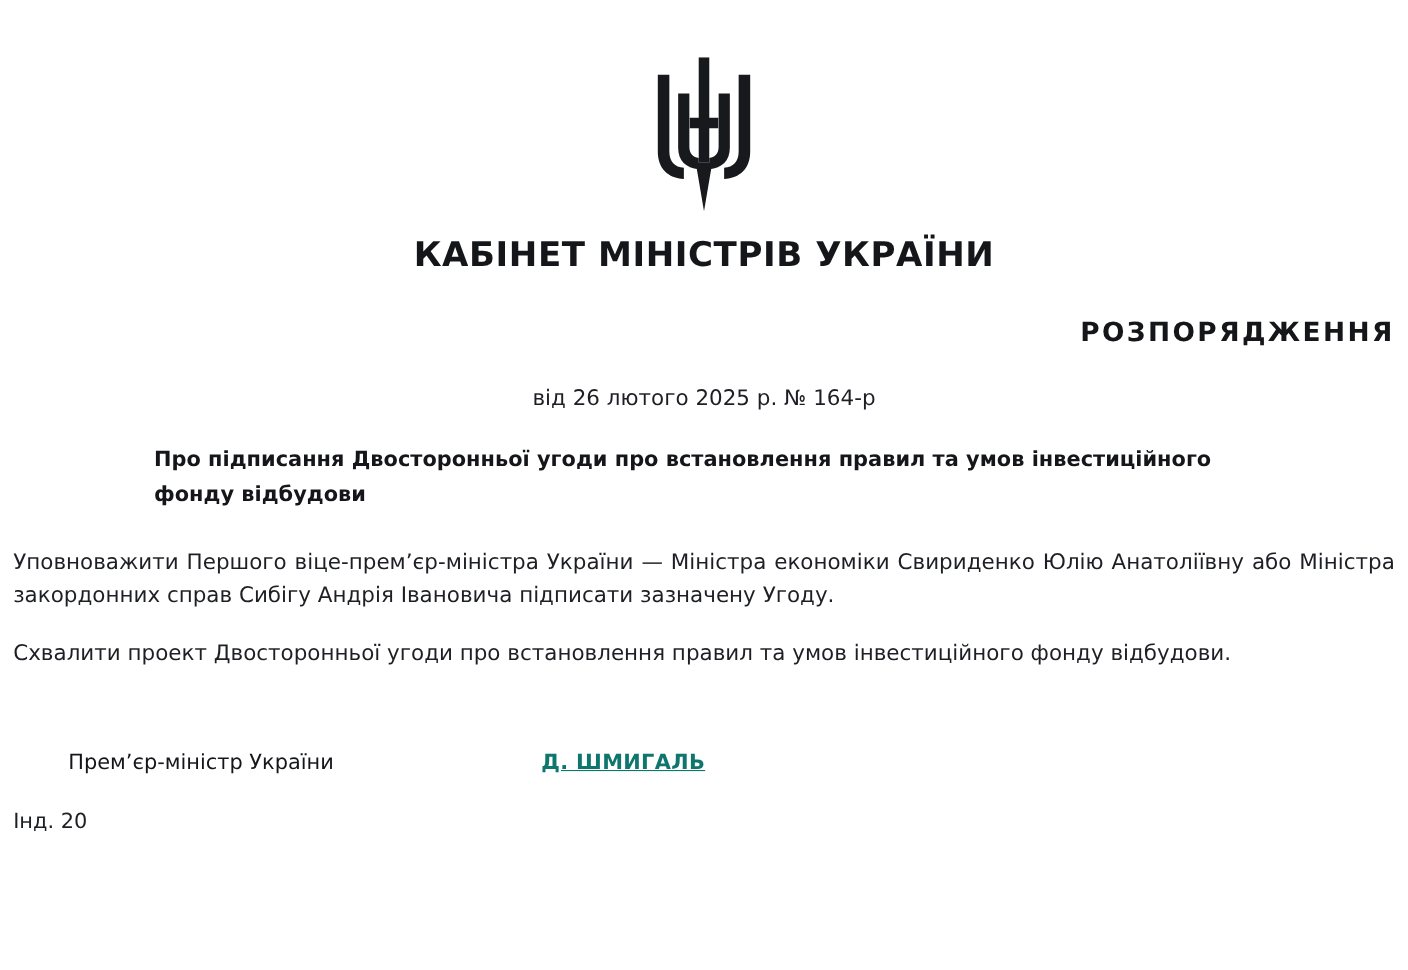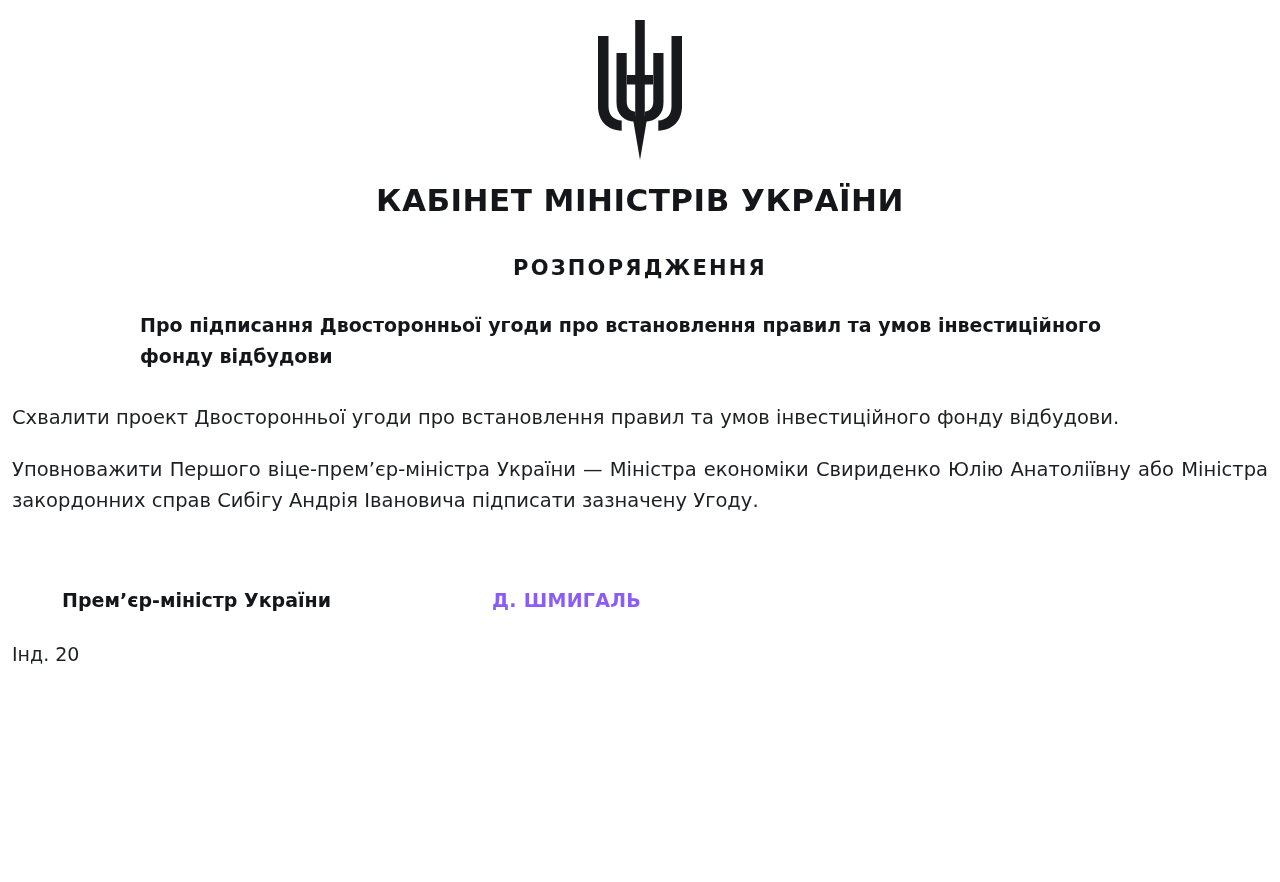--- a/index.html
+++ b/index.html
@@ -14,20 +14,21 @@
     color: #1a1a1a;
     -webkit-font-smoothing: antialiased;
   }
   .page {
     width: 1280px;
     height: 772px;
     box-sizing: border-box;
     padding: 14px 12px 0 12px;
     position: relative;
     overflow: hidden;
+    margin-top: 32px;
   }
 
   
   .emblem-wrap {
     display: flex;
     justify-content: center;
     align-items: flex-start;
     margin-top: 6px;
     margin-bottom: 10px;
   }
@@ -38,23 +39,23 @@
   
   .org-title {
     text-align: center;
     font-weight: bold;
     font-size: 31px;
     letter-spacing: 0.5px;
     margin: 22px 0 0 0;
     color: #15161a;
   }
   .doc-type {
-    text-align: center;
+    text-align: right;
     font-weight: bold;
-    font-size: 21px;
+    font-size: 24px;
     letter-spacing: 2.2px;
     margin: 38px 0 0 0;
     color: #15161a;
   }
   .doc-date {
     text-align: center;
     font-size: 19.5px;
     margin: 34px 0 0 0;
     color: #1d1f24;
   }
@@ -90,31 +91,32 @@
     margin-bottom: 0;
   }
 
   
   .signature {
     margin-top: 72px;
     display: flex;
     align-items: baseline;
   }
   .sign-role {
-    font-weight: bold;
+    font-weight: normal;
     font-size: 19px;
     color: #15161a;
     margin-left: 50px;
     width: 430px;
   }
   .sign-name {
     font-weight: bold;
     font-size: 19px;
     letter-spacing: 0.3px;
-    color: #8b5cf6;
+    color: #0f766e;
+    text-decoration: underline;
   }
 
   
   .footer-index {
     margin-top: 32px;
     font-size: 19px;
     color: #1d1f24;
   }
 </style>
 </head>
@@ -140,27 +142,28 @@
 
         <path d="M33 55 h26 v9.5 h-26 z"></path>
       </g>
     </svg>
   </div>
 
   <h1 class="org-title">КАБІНЕТ МІНІСТРІВ УКРАЇНИ</h1>
 
   <h2 class="doc-type">РОЗПОРЯДЖЕННЯ</h2>
 
+  <div class="doc-date">від 26 лютого 2025 р. № 164-р</div>
 
 
   <div class="doc-subject">Про підписання Двосторонньої угоди про встановлення правил та умов інвестиційного фонду відбудови</div>
 
   <div class="body-block">
+    <p class="para">Уповноважити Першого віце-прем’єр-міністра України — Міністра економіки Свириденко Юлію Анатоліївну або Міністра закордонних справ Сибігу Андрія Івановича підписати зазначену Угоду.</p>
     <p class="para">Схвалити проект Двосторонньої угоди про встановлення правил та умов інвестиційного фонду відбудови.</p>
-    <p class="para">Уповноважити Першого віце-прем’єр-міністра України — Міністра економіки Свириденко Юлію Анатоліївну або Міністра закордонних справ Сибігу Андрія Івановича підписати зазначену Угоду.</p>
   </div>
 
   <div class="signature">
     <div class="sign-role">Прем’єр-міністр України</div>
     <div class="sign-name">Д. ШМИГАЛЬ</div>
   </div>
 
   <div class="footer-index">Інд. 20</div>
 
 </div>

